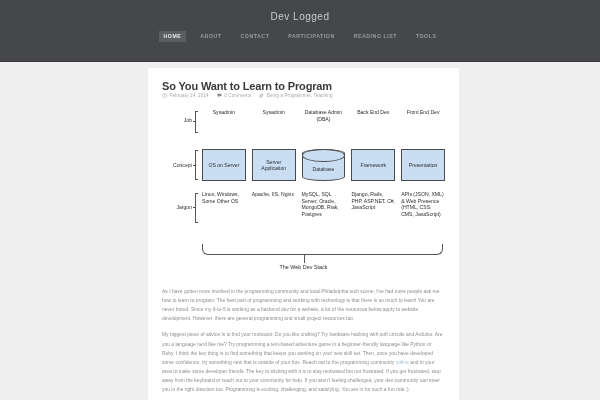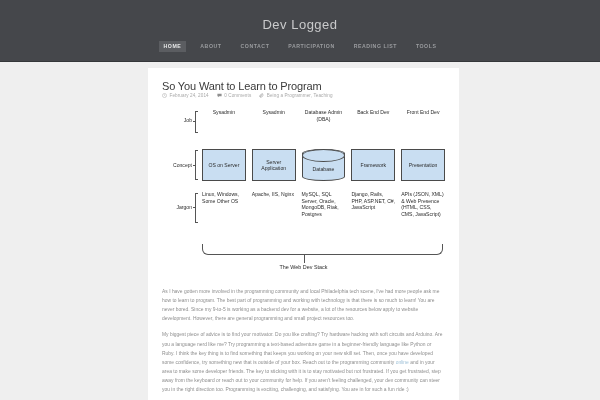--- a/index.html
+++ b/index.html
@@ -15,23 +15,23 @@
   .site-header {
     background: #45474b;
     height: 62px;
     width: 600px;
     position: relative;
     border-bottom: 1px solid #35373a;
   }
   .site-title {
     text-align: center;
     color: #c9cacb;
-    font-size: 13px;
+    font-size: 10px;
     letter-spacing: 0.5px;
-    padding-top: 17px;
+    padding-top: 11px;
     font-weight: 400;
   }
   .main-nav {
     display: flex;
     justify-content: center;
     align-items: center;
     gap: 9px;
     margin-top: 9px;
   }
   .nav-item {
@@ -56,21 +56,21 @@
     left: 148px;
     top: 68px;
     width: 311px;
     min-height: 332px;
     background: #ffffff;
     padding: 12px 14px 10px 14px;
   }
   .post-title {
     font-size: 11px;
     color: #3a3a3a;
-    font-weight: 400;
+    font-weight: 700;
     letter-spacing: -0.15px;
     line-height: 1.2;
   }
   .post-meta {
     display: flex;
     align-items: center;
     gap: 8px;
     margin-bottom: 9px;
     flex-wrap: nowrap;
   }

